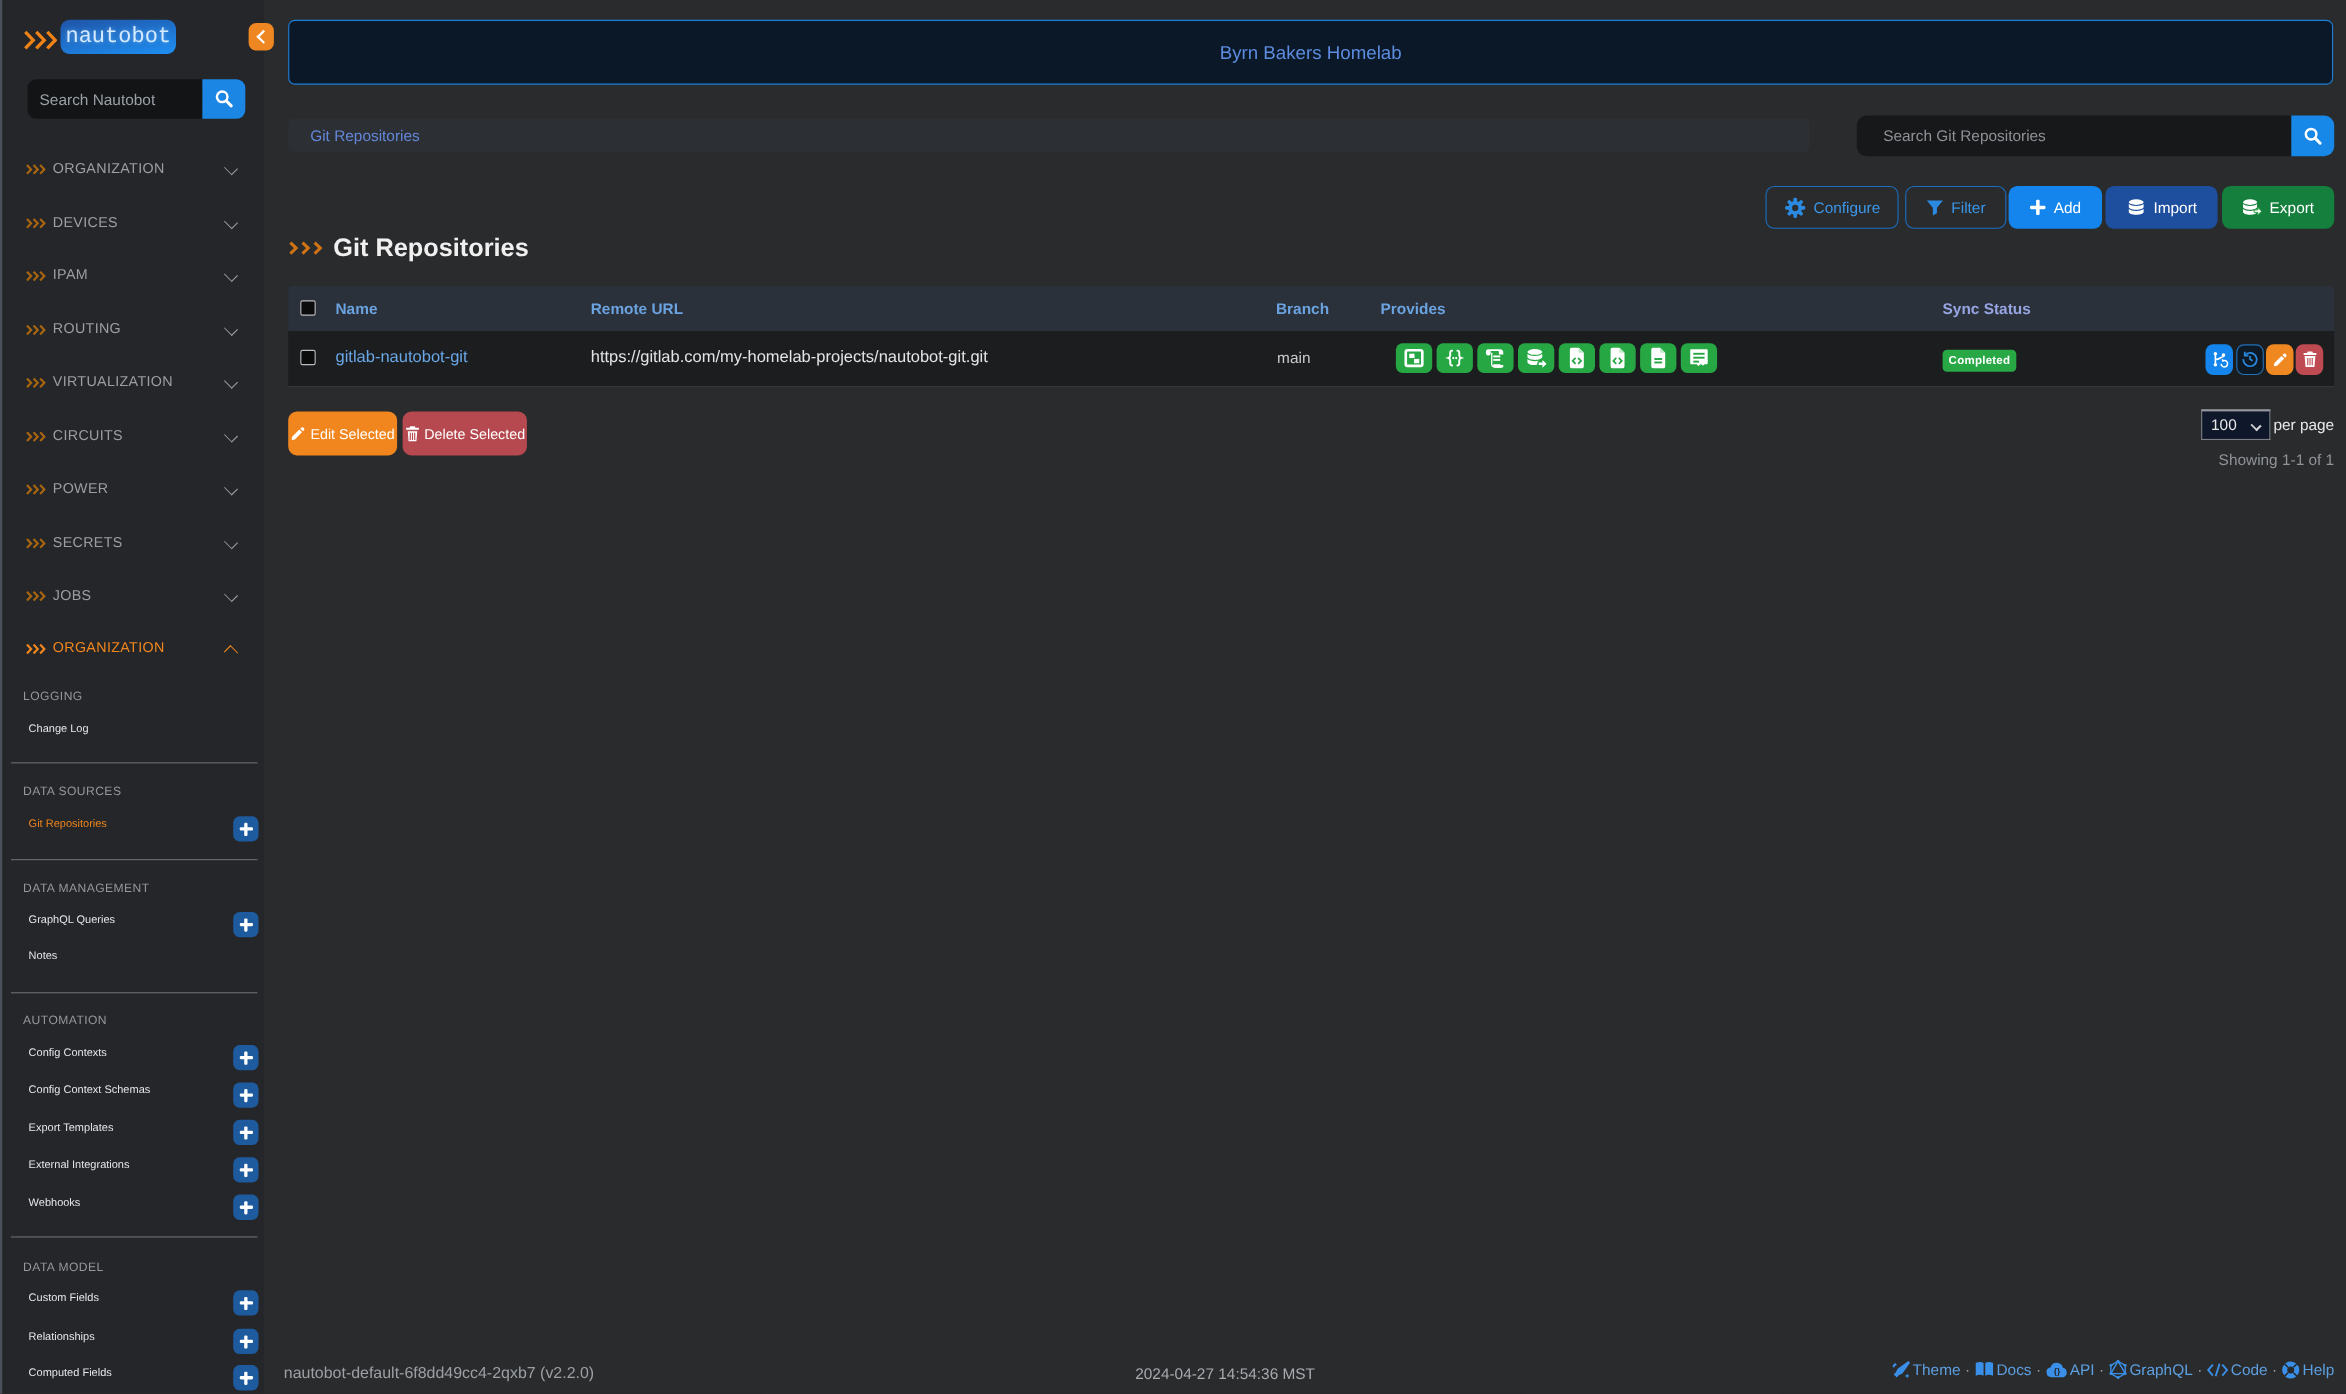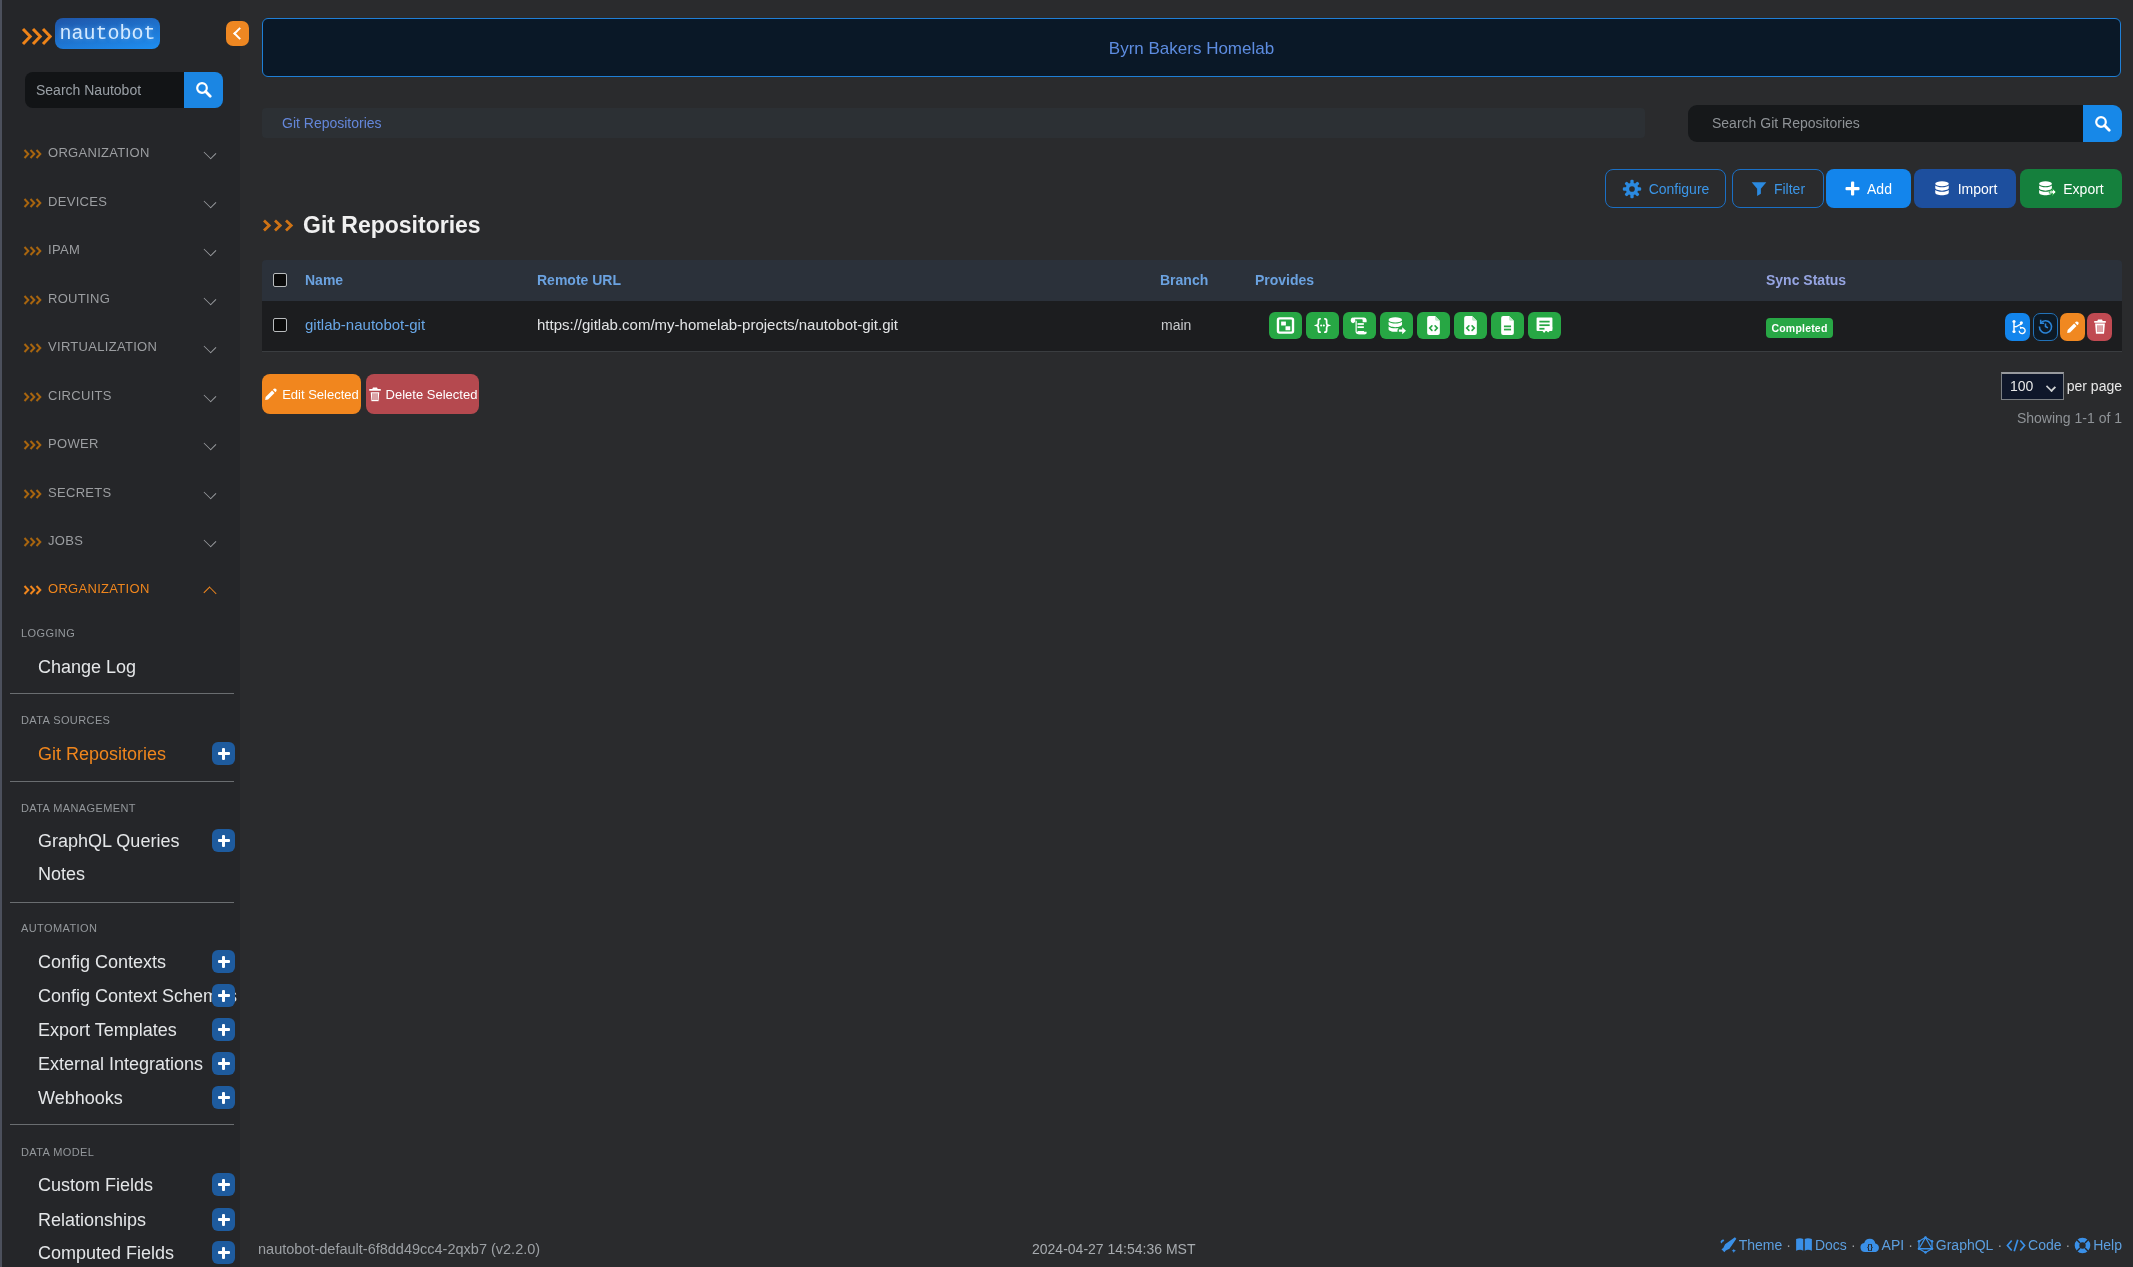--- a/index.html
+++ b/index.html
@@ -15,21 +15,21 @@
 #side-search { left:23px; top:72px; width:159px; height:36px; background:#121416; border-radius:8px 0 0 8px; color:#9aa0a6; font-size:14px; line-height:36px; padding-left:11px; }
 #side-search-btn { left:182px; top:72px; width:39px; height:36px; background:#1b86e3; border-radius:0 8px 8px 0; }
 .nav-item { left:0; width:240px; height:34px; }
 .nav-item .chev3s { position:absolute; left:21px; top:12px; }
 .nav-item .lbl { position:absolute; left:46px; top:8px; font-size:13px; color:#9c9ea1; letter-spacing:0.3px; }
 .nav-item .cdown { position:absolute; left:203px; top:11px; width:10px; height:10px; border-right:1.8px solid #9c9ea1; border-bottom:1.8px solid #9c9ea1; transform:rotate(45deg) scale(1,0.8); }
 .nav-item.orange .lbl { color:#f0861d; }
 .nav-item.orange .chev3s path { stroke:#f0861d; }
 .nav-item.orange .cdown { border-color:#f0861d; transform:rotate(225deg) scale(1,0.85); top:15px; }
 .sec-head { left:19px; font-size:11px; color:#94989c; letter-spacing:0.4px; }
-.sub-item { left:36px; font-size:18px; color:#e4e6e8; }
+.sub-item { left:24px; font-size:10px; color:#e4e6e8; }
 .sub-item.orange { color:#f0861d; }
 .divider { left:8px; width:224px; height:1px; background:#6a6d70; }
 .plusbtn { left:210px; width:23px; height:23px; background:#1e5b9e; border-radius:6px; }
 .plusbtn:before { content:""; position:absolute; left:5.5px; top:10px; width:12px; height:3px; background:#fff; border-radius:1px; }
 .plusbtn:after { content:""; position:absolute; left:10px; top:5.5px; width:3px; height:12px; background:#fff; border-radius:1px; }
 
 #banner { left:262px; top:18px; width:1859px; height:59px; background:#0a1827; border:1.5px solid #1f7fd6; border-radius:6px; text-align:center; line-height:60px; color:#5d8ce0; font-size:17px; }
 #crumb { left:262px; top:108px; width:1383px; height:30px; background:#2c3034; border-radius:4px; color:#6487da; font-size:14px; line-height:30px; padding-left:20px; }
 #gitsearch { left:1688px; top:105px; width:395px; height:37px; background:#16181a; border-radius:9px 0 0 9px; color:#8e9296; font-size:14px; line-height:37px; padding-left:24px; }
 #gitsearch-btn { left:2083px; top:105px; width:39px; height:37px; background:#1788e8; border-radius:0 9px 9px 0; }

